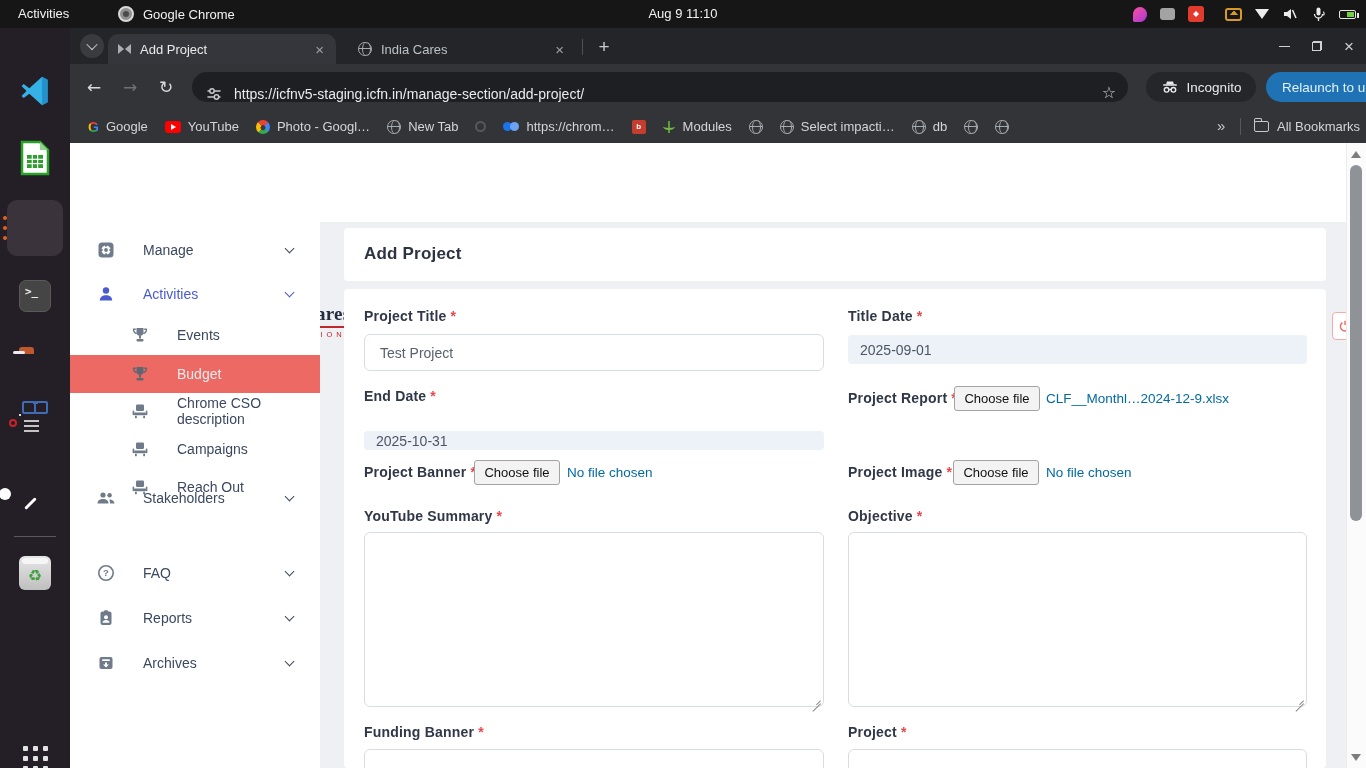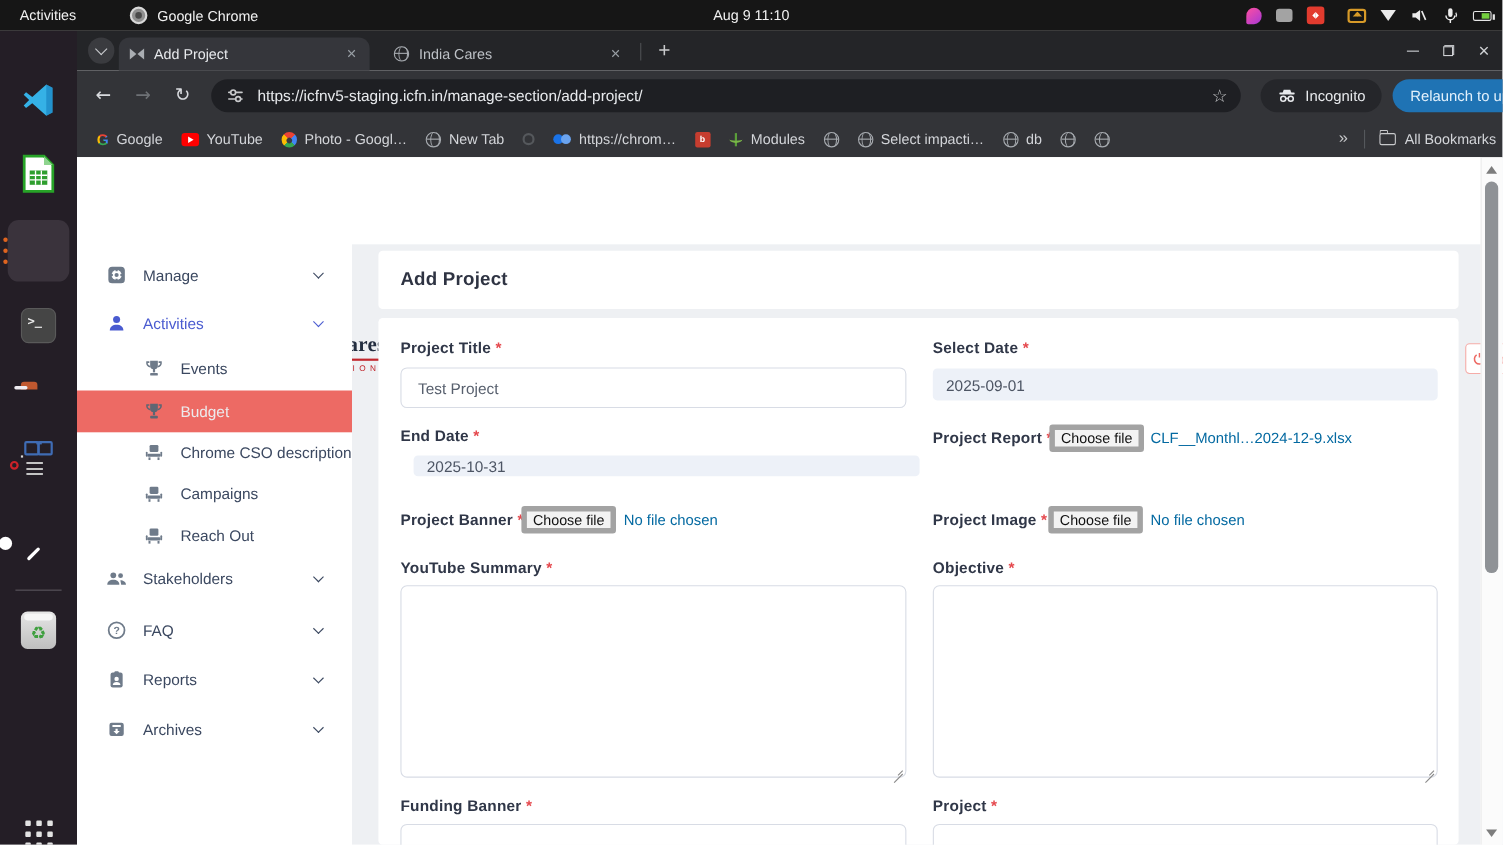--- a/index.html
+++ b/index.html
@@ -79,21 +79,21 @@
   .win-controls { position:absolute; right:12px; top:0; height:36px; display:flex; align-items:center; gap:22px; }
   .min-ico { width:11px; border-top:1.8px solid #cfd1d4; }
   .restore-ico { width:10px; height:10px; position:relative; }
   .restore-ico::before { content:""; position:absolute; right:0; top:0; width:7px; height:7px; border:1.5px solid #cfd1d4; }
   .restore-ico::after { content:""; position:absolute; left:0; bottom:0; width:7px; height:7px; border:1.5px solid #cfd1d4; background:#242528; }
   .close-ico { color:#cfd1d4; font-size:17px; line-height:1; }
 
   .toolbar { position:absolute; left:70px; top:64px; width:1296px; height:46px; background:#333438; }
   .nav-ico { position:absolute; top:9px; width:28px; height:28px; text-align:center; line-height:28px; font-family:"DejaVu Sans",sans-serif; font-size:17px; color:#d8dade; }
   .nav-back { left:10px; } .nav-fwd { left:46px; color:#6e7175; } .nav-reload { left:82px; }
-  .omnibox { position:absolute; left:122px; top:8px; width:936px; height:30px; background:#1e1f23; border-radius:15px; display:flex; align-items:center; color:#e8eaed; font-size:14px; }
+  .omnibox { position:absolute; left:122px; top:8px; width:936px; height:30px; background:#1e1f23; border-radius:15px; display:flex; align-items:flex-end; color:#e8eaed; font-size:14px; }
   .omni-tune { margin:0 12px 0 14px; display:flex; }
   .omni-url { flex:1; white-space:nowrap; overflow:hidden; }
   .omni-star { margin-right:12px; color:#c8c9cb; font-family:"DejaVu Sans",sans-serif; font-size:16px; }
   .incog-pill { position:absolute; left:1076px; top:8px; width:110px; height:30px; background:#25262a; border-radius:15px; display:flex; align-items:center; justify-content:center; gap:8px; color:#e8eaed; font-size:13.5px; }
   .relaunch { position:absolute; left:1196px; top:8px; width:172px; height:30px; background:#1f73b4; border-radius:15px; display:flex; align-items:center; color:#e3f1fc; font-size:13.5px; padding-left:16px; }
 
   .bookmarks { position:absolute; left:70px; top:110px; width:1296px; height:33px; background:#333438; color:#d3d5d9; font-size:13px; }
   .bm-row { position:absolute; left:18px; top:0; height:33px; display:flex; align-items:center; gap:17px; }
   .bm { display:flex; align-items:center; gap:7px; white-space:nowrap; }
   .g-letter { font-weight:bold; font-size:14px; background:conic-gradient(from -45deg,#ea4335 0 25%,#4285f4 0 50%,#34a853 0 75%,#fbbc05 0); -webkit-background-clip:text; background-clip:text; color:transparent; }
@@ -125,36 +125,36 @@
   .brand-title { font-family:"Liberation Serif",serif; font-weight:bold; font-size:19px; color:#242e40; border-bottom:2px solid #c1272d; padding-bottom:1px; letter-spacing:0.3px; white-space:nowrap; }
   .brand-sub { font-size:7.5px; color:#c1272d; letter-spacing:4px; margin-top:2px; text-transform:uppercase; }
   .burger { position:absolute; left:337px; top:175px; width:19px; height:15px; border-top:2.6px solid #3b4559; border-bottom:2.6px solid #3b4559; }
   .burger::after { content:""; position:absolute; left:0; right:0; top:3.6px; border-top:2.6px solid #3b4559; }
   .person-ico { position:absolute; left:1233px; top:171px; width:20px; height:20px; }
   .person-ico::before { content:""; position:absolute; top:0; left:5.5px; width:9px; height:9px; border-radius:50%; background:#4b5563; }
   .person-ico::after { content:""; position:absolute; bottom:0; left:1px; width:18px; height:8px; border-radius:9px 9px 2px 2px; background:#4b5563; }
   .logout-btn { position:absolute; left:1262px; top:169px; width:78px; height:28px; border:1px solid #f5aca8; border-radius:4px; background:#fff; color:#ed6a64; font-size:13px; display:flex; align-items:center; justify-content:center; gap:6px; }
 
   .sidebar { position:absolute; left:70px; top:222px; width:250px; height:546px; background:#fff; }
-  .side-item { position:absolute; left:70px; width:250px; height:36px; display:flex; align-items:center; gap:14px; padding-left:26px; color:#3b4860; font-size:14px; }
+  .side-item { position:absolute; left:70px; width:250px; height:36px; display:flex; align-items:center; gap:27px; padding-left:26px; color:#3b4860; font-size:14px; }
   .side-item.sub { padding-left:60px; }
   .side-item .chev { position:absolute; right:27px; width:7px; height:7px; border-right:1.7px solid currentColor; border-bottom:1.7px solid currentColor; transform:rotate(45deg); margin-top:-3px; }
   .side-item.blue { color:#4a5bd0; }
   .side-item.active { background:#ed6a64; height:38px; color:#eceaec; }
   .ico18 { width:20px; height:18px; flex:none; display:flex; align-items:center; justify-content:center; }
 
   .title-card { position:absolute; left:344px; top:228px; width:982px; height:53px; background:#fff; border-radius:4px; }
   .page-title { position:absolute; left:20px; top:16px; font-size:17px; font-weight:bold; color:#2e3342; letter-spacing:0.2px; }
   .form-card { position:absolute; left:344px; top:289px; width:982px; height:479px; background:#fff; border-radius:4px; }
 
   .flabel { position:absolute; font-size:14px; font-weight:bold; color:#303748; letter-spacing:0.2px; white-space:nowrap;text-align:right; }
   .flabel .req { color:#e5484d; margin-left:4px; }
   .txt-input { position:absolute; border:1px solid #d8dce5; border-radius:6px; background:#fff; font-family:"Liberation Sans",sans-serif; font-size:14px; color:#58606e; padding:0 15px; outline:none; }
   .date-input { position:absolute; border:none; border-radius:4px; background:#edf1f8; font-family:"Liberation Sans",sans-serif; font-size:14px; color:#4d5564; padding:0 12px; outline:none; }
-  .file-btn { position:absolute; width:86px; height:25px; background:#f3f3f3; border:5px solid #a3a3a3; border-radius:3px; font-family:"Liberation Sans",sans-serif; font-size:13px; color:#111; }
+  .file-btn { position:absolute; width:86px; height:25px; background:#f3f3f3; border:1px solid #a3a3a3; border-radius:3px; font-family:"Liberation Sans",sans-serif; font-size:13px; color:#111; }
   .file-name { position:absolute; font-size:13.5px; color:#0369a1; white-space:nowrap; }
   .txtarea { position:absolute; border:1px solid #d8dce5; border-radius:6px; background:#fff; resize:none; outline:none; }
   .resize-grip { position:absolute; width:9px; height:9px; }
   .resize-grip::before { content:""; position:absolute; right:0; bottom:0; width:11px; border-top:1px solid #8a8a8a; transform:rotate(-45deg); transform-origin:right bottom; }
   .resize-grip::after { content:""; position:absolute; right:0; bottom:3px; width:6px; border-top:1px solid #8a8a8a; transform:rotate(-45deg); transform-origin:right bottom; }
 
   .scroll-track { position:absolute; left:1346px; top:143px; width:20px; height:625px; background:#fbfbfb; border-left:1px solid #ececec; }
   .scroll-up { position:absolute; left:1351px; top:151px; width:0; height:0; border-left:5px solid transparent; border-right:5px solid transparent; border-bottom:7px solid #7d7d7d; }
   .scroll-thumb { position:absolute; left:1350px; top:165px; width:12px; height:356px; background:#8f9296; border-radius:6px; }
   .scroll-down { position:absolute; left:1351px; top:754px; width:0; height:0; border-left:5px solid transparent; border-right:5px solid transparent; border-top:7px solid #7d7d7d; }
@@ -469,21 +469,21 @@
         <rect x="3" y="10.5" width="12" height="2.8" rx="1"></rect>
         <rect x="4" y="13.8" width="1.8" height="2.4"></rect>
         <rect x="12.2" y="13.8" width="1.8" height="2.4"></rect>
         <rect x="1.6" y="8.6" width="1.6" height="4.6" rx="0.8"></rect>
         <rect x="14.8" y="8.6" width="1.6" height="4.6" rx="0.8"></rect>
       </svg>
   </span>
   <span>Reach Out</span>
 </div>
 
-<div class="side-item" style="top:508px">
+<div class="side-item" style="top:480px">
   <span class="ico18">
     <svg width="20" height="18" viewBox="0 0 20 18" fill="#6f7b8a">
         <circle cx="7" cy="6" r="2.6"></circle>
         <circle cx="13.6" cy="6.3" r="2.2"></circle>
         <path d="M1.5 14.5c0-2.9 2.4-4.4 5.5-4.4s5.5 1.5 5.5 4.4z"></path>
         <path d="M13.4 10.4c2.6.1 5.1 1.5 5.1 4.1h-4.3z"></path>
       </svg>
   </span>
   <span>Stakeholders</span>
   <span class="chev"></span>
@@ -529,28 +529,28 @@
   <span class="page-title">Add Project</span>
 </div>
 <div class="form-card"></div>
 
 <div class="flabel" style="left:364px; top:308px">
   <span>Project Title</span><span class="req">*</span>
 </div>
 <input class="txt-input" style="left: 364px; top: 334px; width: 460px; height: 37px;" readonly="" value="Test Project">
 
 <div class="flabel" style="left:848px; top:308px">
-  <span>Select Date</span><span class="req">*</span>
+  <span>Title Date</span><span class="req">*</span>
 </div>
 <input class="date-input" style="left: 848px; top: 335px; width: 459px; height: 29px;" readonly="" value="2025-09-01">
 
 <div class="flabel" style="left:364px; top:388px">
   <span>End Date</span><span class="req">*</span>
 </div>
-<input class="date-input" style="left: 364px; top: 414px; width: 460px; height: 19px; margin-left: 12px;" readonly="" value="2025-10-31">
+<input class="date-input" style="left: 364px; top: 431px; width: 460px; height: 19px;" readonly="" value="2025-10-31">
 
 <div class="flabel" style="left:848px; top:390px">
   <span>Project Report</span><span class="req">*</span>
 </div>
 <button class="file-btn" style="left:954px; top:386px">Choose file</button>
 <span class="file-name" style="left:1046px; top:391px">CLF__Monthl…2024-12-9.xlsx</span>
 
 <div class="flabel" style="left:364px; top:464px">
   <span>Project Banner</span><span class="req">*</span>
 </div>

